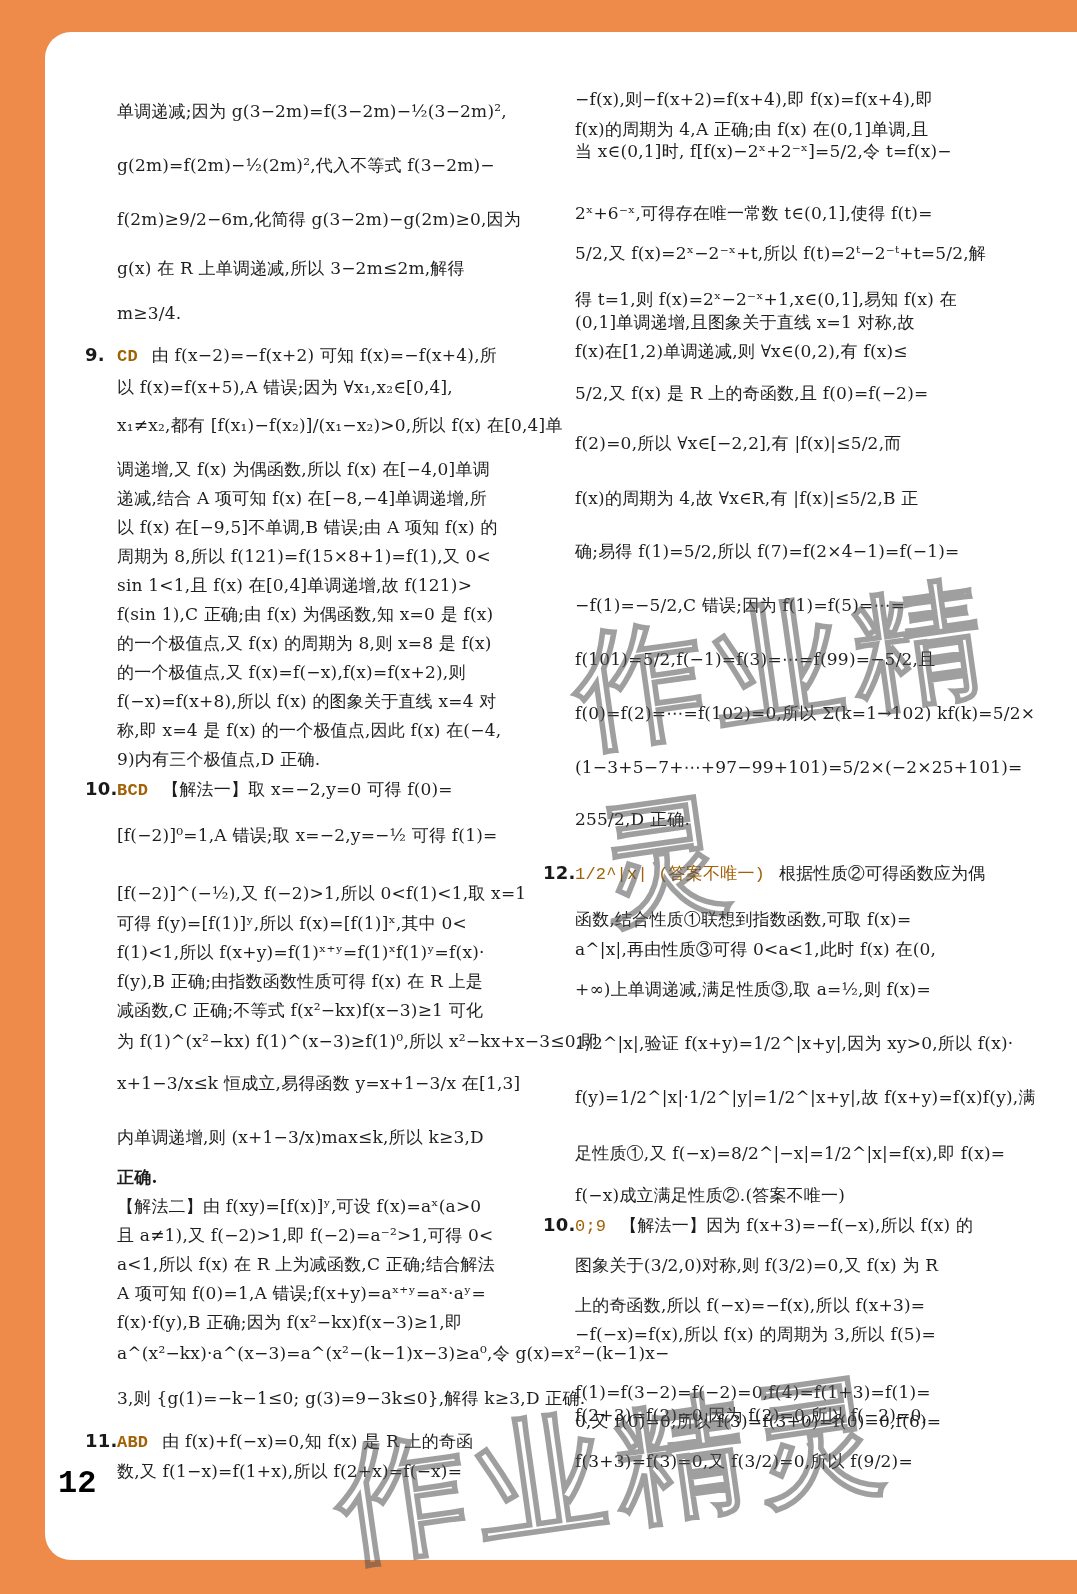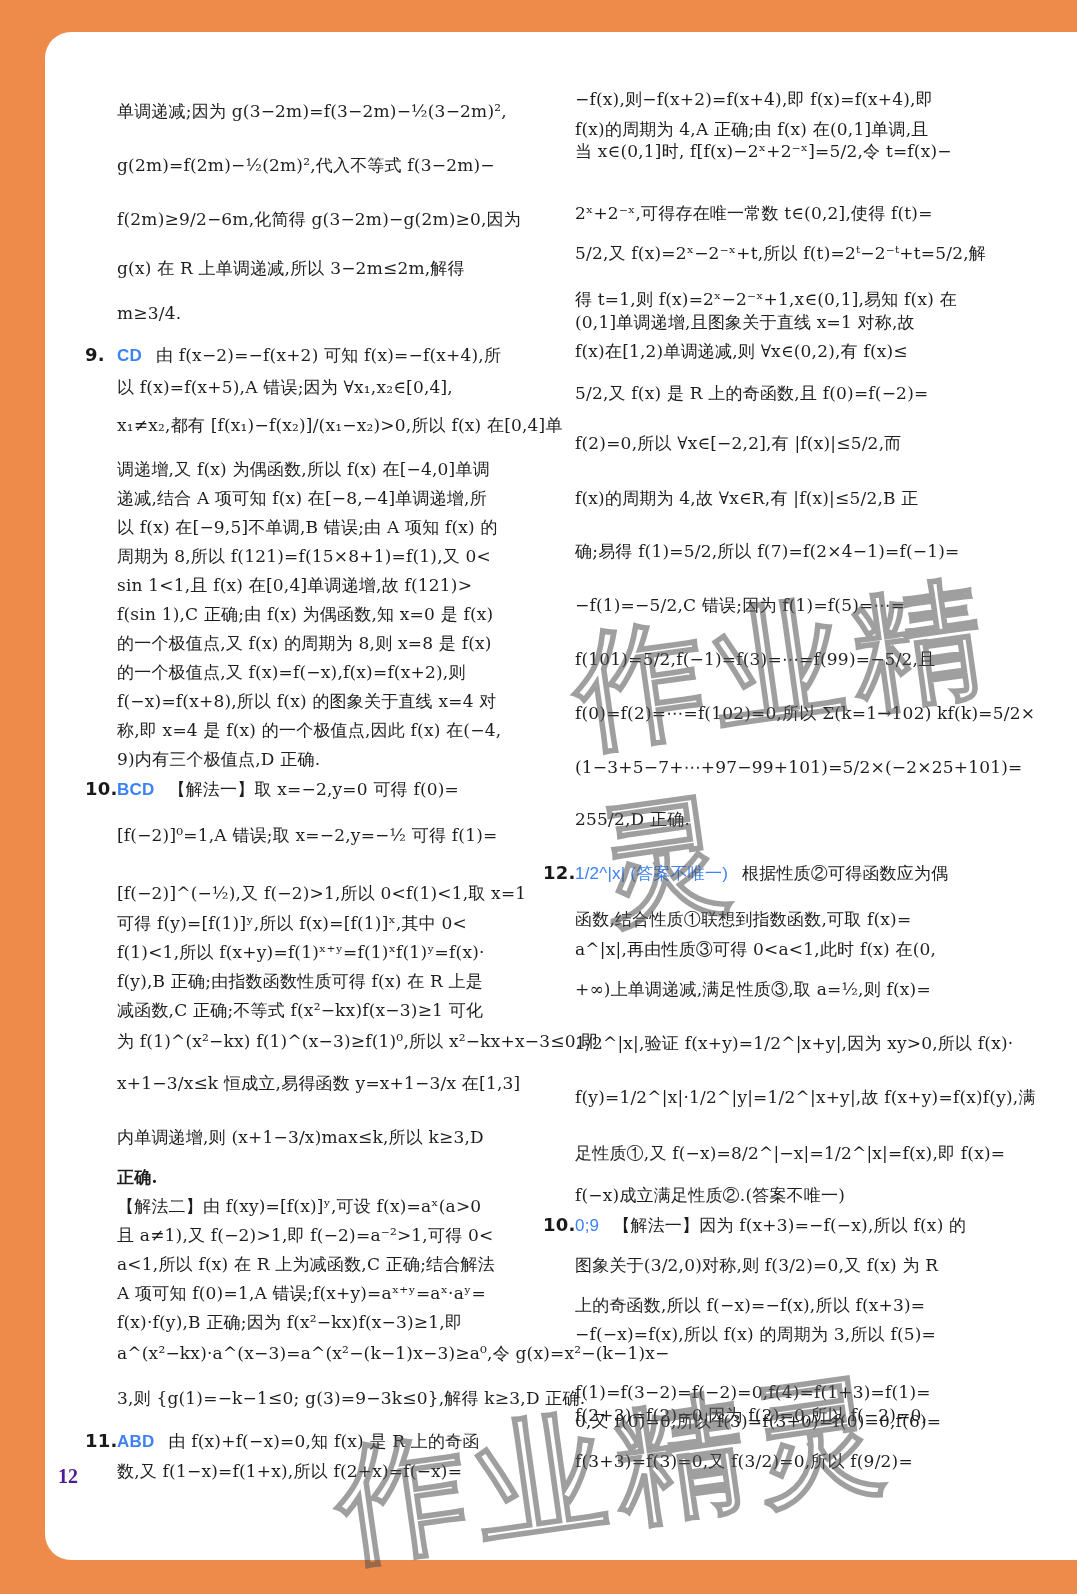--- a/index.html
+++ b/index.html
@@ -27,30 +27,30 @@
       white-space: nowrap; line-height: 22px;
       letter-spacing: 0.2px;
     }
     .indent { padding-left: 32px; }
     .qnum {
       font-family: "DejaVu Sans", "Liberation Sans", sans-serif;
       font-weight: bold; font-size: 18px; color: #1a1a1a;
       display: inline-block; width: 32px;
     }
     .ans {
-      color: #3b82f6; font-weight: bold;
-      font-family: Liberation Sans, sans-serif;
+      color: #a16207; font-weight: bold;
+      font-family: Liberation Mono, monospace;
       margin-right: 14px;
     }
     .ans.light { font-weight: normal; }
     .bold { font-weight: bold; }
     .page-number {
       position: absolute; left: 58px; top: 1465px;
-      font-family: Liberation Serif, serif;
-      font-weight: bold; font-size: 20px; color: #4c1d95;
+      font-family: Liberation Mono, monospace;
+      font-weight: bold; font-size: 32px; color: #000000;
     }
     .watermark {
       position: absolute;
       font-family: "DejaVu Sans", sans-serif;
       font-size: 130px; font-weight: bold;
       color: transparent;
       -webkit-text-stroke: 1.5px rgba(80,80,80,0.55);
       transform: rotate(-8deg);
       letter-spacing: 10px;
       pointer-events: none;
@@ -111,21 +111,21 @@
     <div class="line" style="top:1398px">
       <span class="qnum">11.</span><span class="ans">ABD</span><span>由 f(x)+f(−x)=0,知 f(x) 是 R 上的奇函</span>
     </div>
     <div class="line indent" style="top:1428px">数,又 f(1−x)=f(1+x),所以 f(2+x)=f(−x)=</div>
   </div>
 
   <div class="col right">
     <div class="line" style="top:56px">−f(x),则−f(x+2)=f(x+4),即 f(x)=f(x+4),即</div>
     <div class="line" style="top:86px">f(x)的周期为 4,A 正确;由 f(x) 在(0,1]单调,且</div>
     <div class="line" style="top:108px">当 x∈(0,1]时, f[f(x)−2ˣ+2⁻ˣ]=5/2,令 t=f(x)−</div>
-    <div class="line" style="top:170px">2ˣ+2⁻ˣ,可得存在唯一常数 t∈(0,2],使得 f(t)=</div>
+    <div class="line" style="top:170px">2ˣ+6⁻ˣ,可得存在唯一常数 t∈(0,1],使得 f(t)=</div>
     <div class="line" style="top:210px">5/2,又 f(x)=2ˣ−2⁻ˣ+t,所以 f(t)=2ᵗ−2⁻ᵗ+t=5/2,解</div>
     <div class="line" style="top:256px">得 t=1,则 f(x)=2ˣ−2⁻ˣ+1,x∈(0,1],易知 f(x) 在</div>
     <div class="line" style="top:279px">(0,1]单调递增,且图象关于直线 x=1 对称,故</div>
     <div class="line" style="top:308px">f(x)在[1,2)单调递减,则 ∀x∈(0,2),有 f(x)≤</div>
     <div class="line" style="top:350px">5/2,又 f(x) 是 R 上的奇函数,且 f(0)=f(−2)=</div>
     <div class="line" style="top:400px">f(2)=0,所以 ∀x∈[−2,2],有 |f(x)|≤5/2,而</div>
     <div class="line" style="top:455px">f(x)的周期为 4,故 ∀x∈R,有 |f(x)|≤5/2,B 正</div>
     <div class="line" style="top:508px">确;易得 f(1)=5/2,所以 f(7)=f(2×4−1)=f(−1)=</div>
     <div class="line" style="top:562px">−f(1)=−5/2,C 错误;因为 f(1)=f(5)=⋯=</div>
     <div class="line" style="top:616px">f(101)=5/2,f(−1)=f(3)=⋯=f(99)=−5/2,且</div>

